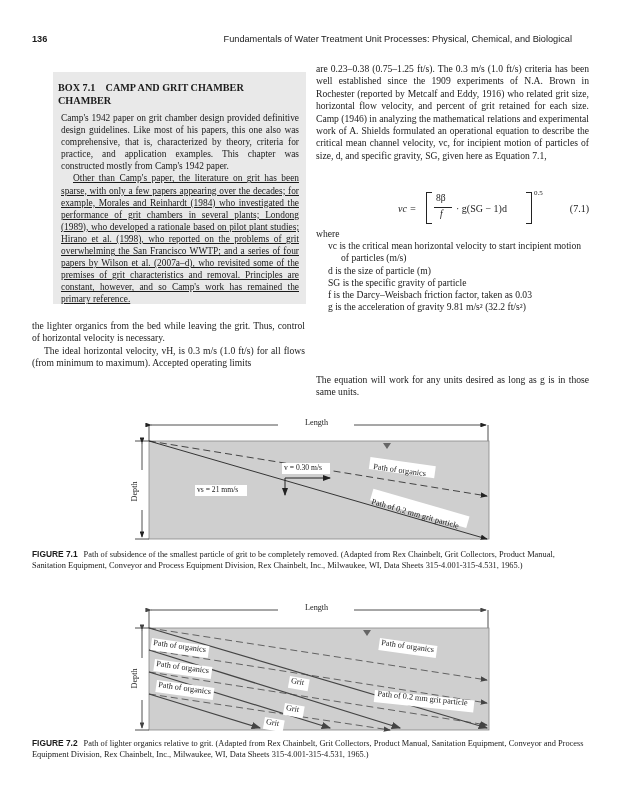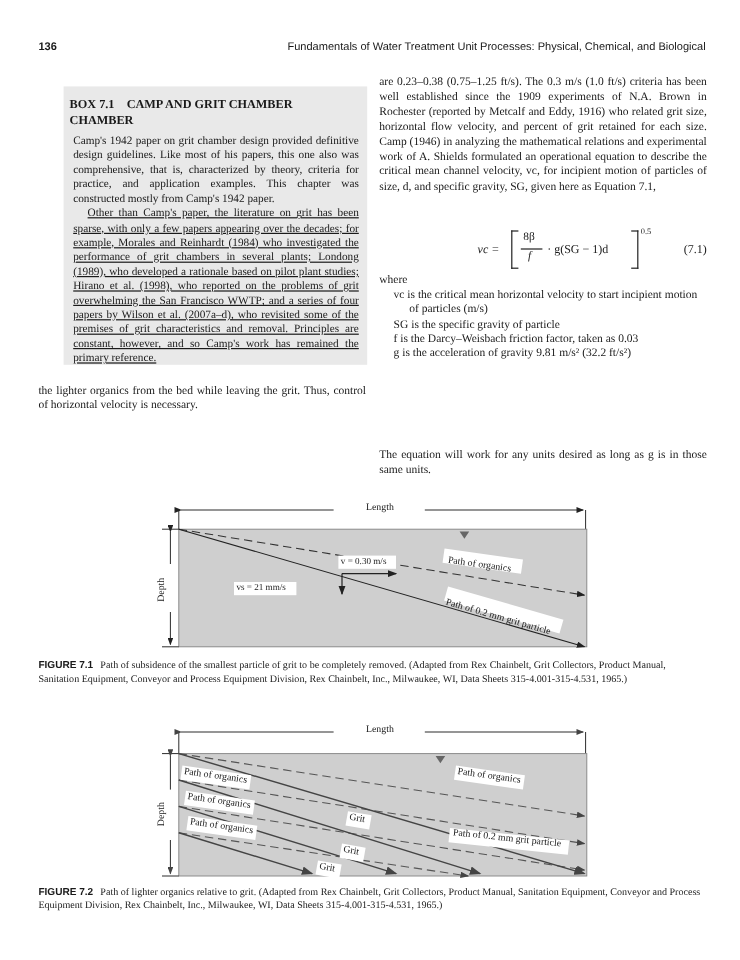--- a/index.html
+++ b/index.html
@@ -1,21 +1,21 @@
 <!DOCTYPE html>
 <html><head>
 <meta charset="utf-8">
 <style>
   * { box-sizing: border-box; margin: 0; padding: 0; }
   html, body { width: 617px; height: 800px; background: #ffffff; overflow: hidden; }
   body { position: relative; font-family: "Liberation Serif", serif; color: #1a1a1a; }
   .abs { position: absolute; }
   .running-head { top: 34px; left: 32px; width: 556px; height: 14px; font-family: "Liberation Sans", sans-serif; font-size: 9.2px; }
   .running-head .pn { position: absolute; left: 0; top: 0; font-weight: bold; }
-  .running-head .rt { position: absolute; right: 0; top: 0; }
+  .running-head .rt { position: absolute; right: 16px; top: 0; }
   .col { font-size: 9.6px; line-height: 12.4px; text-align: justify; }
   .box { top: 72px; left: 53px; width: 253px; height: 232px; background: #e9e9e9; }
   .box-title { position: absolute; top: 82px; left: 58px; width: 243px; text-align: left; font-weight: bold; font-size: 10.2px; line-height: 12.6px; }
   .box-body { position: absolute; top: 112px; left: 61px; width: 238px; font-size: 9.4px; line-height: 12.1px; text-align: justify; }
   .box-body p { text-indent: 0; }
   .box-body p + p { text-indent: 12px; text-decoration: underline; }
   .left-after { top: 320px; left: 32px; width: 273px; }
   .left-after p + p { text-indent: 12px; }
   .right-col { top: 63px; left: 316px; width: 273px; }
   .eq { top: 192px; left: 356px; width: 233px; height: 34px; font-size: 10px; }
@@ -39,20 +39,21 @@
   <div style="white-space:pre;">BOX 7.1    CAMP AND GRIT CHAMBER</div>
   <div>CHAMBER</div>
 </div>
 <div class="box-body">
   <p>Camp's 1942 paper on grit chamber design provided definitive design guidelines. Like most of his papers, this one also was comprehensive, that is, characterized by theory, criteria for practice, and application examples. This chapter was constructed mostly from Camp's 1942 paper.</p>
   <p>Other than Camp's paper, the literature on grit has been sparse, with only a few papers appearing over the decades; for example, Morales and Reinhardt (1984) who investigated the performance of grit chambers in several plants; Londong (1989), who developed a rationale based on pilot plant studies; Hirano et al. (1998), who reported on the problems of grit overwhelming the San Francisco WWTP; and a series of four papers by Wilson et al. (2007a–d), who revisited some of the premises of grit characteristics and removal. Principles are constant, however, and so Camp's work has remained the primary reference.</p>
 </div>
 
 <div class="abs col left-after">
   <p>the lighter organics from the bed while leaving the grit. Thus, control of horizontal velocity is necessary.</p>
+  <p>The ideal horizontal velocity, vH, is 0.3 m/s (1.0 ft/s) for all flows (from minimum to maximum). Accepted operating limits</p>
 </div>
 
 <div class="abs col right-col">
   <p>are 0.23–0.38 (0.75–1.25 ft/s). The 0.3 m/s (1.0 ft/s) criteria has been well established since the 1909 experiments of N.A. Brown in Rochester (reported by Metcalf and Eddy, 1916) who related grit size, horizontal flow velocity, and percent of grit retained for each size. Camp (1946) in analyzing the mathematical relations and experimental work of A. Shields formulated an operational equation to describe the critical mean channel velocity, vc, for incipient motion of particles of size, d, and specific gravity, SG, given here as Equation 7.1,</p>
 </div>
 
 <div class="abs eq">
   <span class="abs" style="left:42px; top:11px; font-style:italic;">vc =</span>
   <span class="abs" style="left:70px; top:0px; width:6px; height:32px; border:1px solid #222; border-right:none;"></span>
   <span class="abs" style="left:80px; top:1px; font-size:9.5px;">8β</span>
@@ -60,20 +61,21 @@
   <span class="abs" style="left:84px; top:17px; font-style:italic; font-size:9.5px;">f</span>
   <span class="abs" style="left:100px; top:11px; white-space:nowrap;">· g(SG − 1)d</span>
   <span class="abs" style="left:170px; top:0px; width:6px; height:32px; border:1px solid #222; border-left:none;"></span>
   <span class="abs" style="left:178px; top:-3px; font-size:7px;">0.5</span>
   <span class="abs" style="right:0px; top:11px;">(7.1)</span>
 </div>
 
 <div class="abs where">
   <div>where</div>
   <div class="def">vc is the critical mean horizontal velocity to start incipient motion of particles (m/s)</div>
+  <div class="def">d is the size of particle (m)</div>
   <div class="def">SG is the specific gravity of particle</div>
   <div class="def">f is the Darcy–Weisbach friction factor, taken as 0.03</div>
   <div class="def">g is the acceleration of gravity 9.81 m/s² (32.2 ft/s²)</div>
 </div>
 
 <div class="abs col" style="top:374px; left:316px; width:273px;">
   <p>The equation will work for any units desired as long as g is in those same units.</p>
 </div>
 
 <div class="fig" style="left:130px; top:415px; width:360px; height:130px;">

